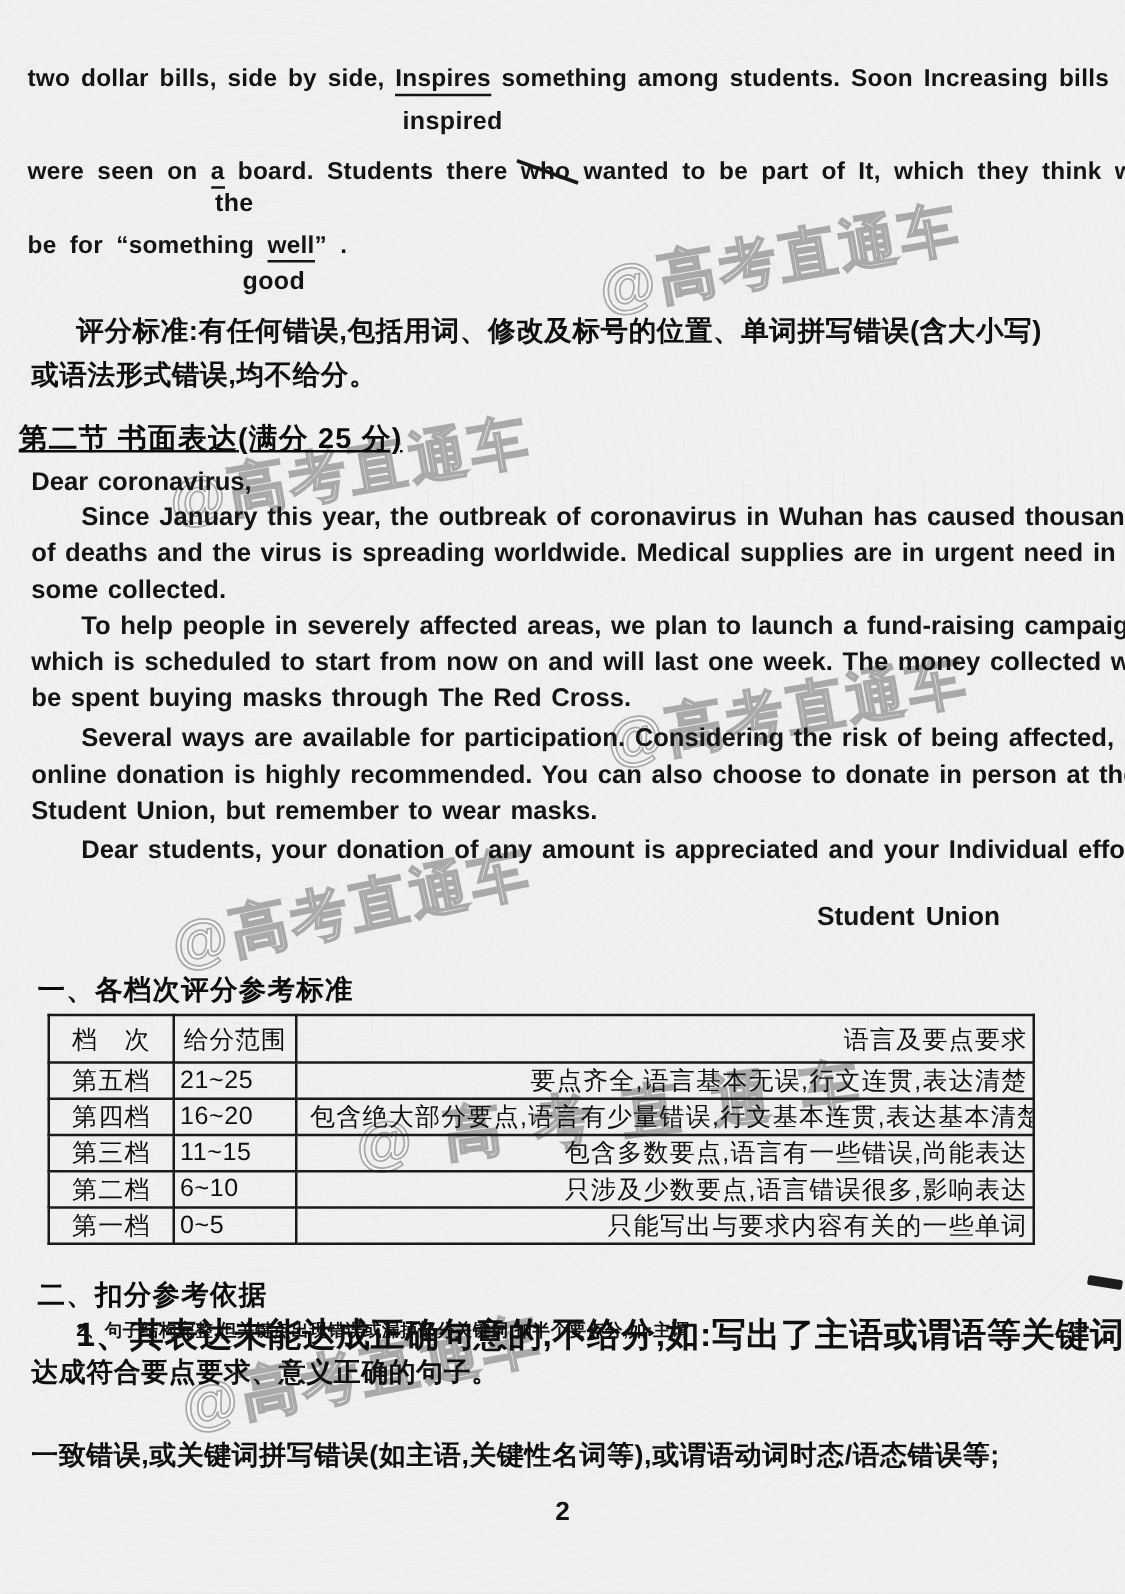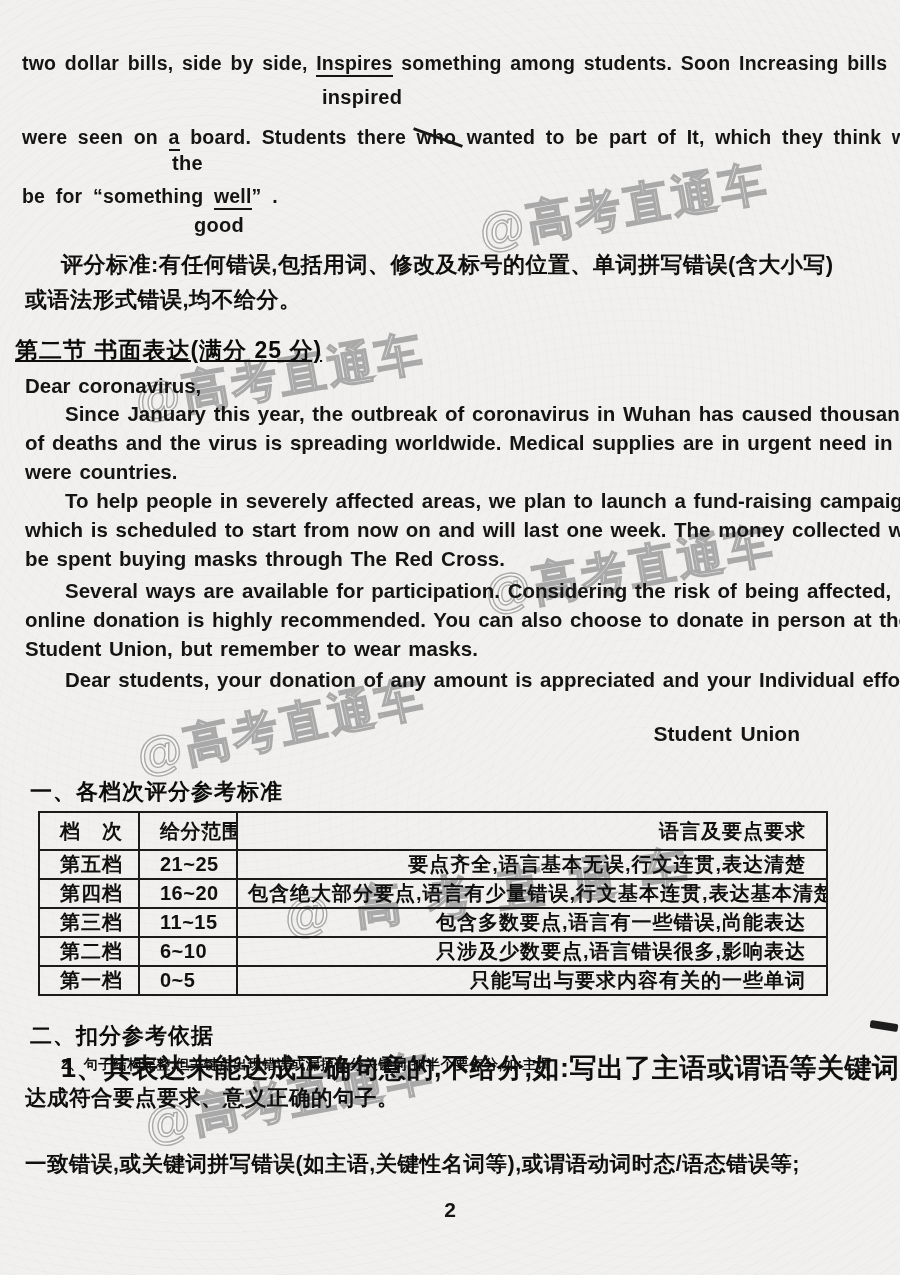--- a/index.html
+++ b/index.html
@@ -20,22 +20,22 @@
   .struck{position:relative;display:inline-block;}
   .struck::after{content:"";position:absolute;left:-5px;right:-7px;top:46%;border-top:3px solid #181818;transform:rotate(20deg);}
   .cn{font-weight:700;font-size:22px;letter-spacing:0.5px;white-space:nowrap;color:#0f0f0f;}
   .cn-head{font-weight:700;font-size:23px;letter-spacing:1px;white-space:nowrap;color:#0c0c0c;}
   .letter{font-weight:700;font-size:20.5px;line-height:29px;word-spacing:2px;white-space:nowrap;}
   .indent{text-indent:40px;}
   .cnindent{text-indent:36px;}
   table.rubric{border-collapse:collapse;table-layout:fixed;width:788px;background:transparent;}
   table.rubric,table.rubric td,table.rubric th{border:2.4px solid #1b1b1b;}
   table.rubric th,table.rubric td{
-    font-weight:700;font-size:20px;color:#101010;letter-spacing:1px;
-    padding:0 20px;white-space:pre;overflow:hidden;
+    font-weight:400;font-size:20px;color:#101010;letter-spacing:1px;
+    padding:0 4px;white-space:pre;overflow:hidden;
   }
   table.rubric .c1{text-align:center;}
   table.rubric .c2{letter-spacing:0.5px;}
   table.rubric .c3{text-align:right;padding-left:10px;}
   tr.hdr{height:38px;} tr.bnd{height:18px;}
   .wm{
     position:absolute;font-weight:700;font-size:46px;letter-spacing:3px;white-space:nowrap;
     color:rgba(255,255,255,0.45);-webkit-text-stroke:1.4px #a9a9a9;
     transform-origin:left center;pointer-events:none;
   }
@@ -68,21 +68,21 @@
 
   <div class="abs cn cnindent" style="left:25px;top:250px;">评分标准:有任何错误,包括用词、修改及标号的位置、单词拼写错误(含大小写)</div>
   <div class="abs cn" style="left:25px;top:285px;">或语法形式错误,均不给分。</div>
 
   <div class="abs cn-head" style="left:15px;top:335px;text-decoration:underline;">第二节 书面表达(满分 25 分)</div>
   <div class="abs letter" style="left:25px;top:371px;">Dear coronavirus,</div>
 
   <div class="abs" style="left:25px;top:399px;width:852px;">
     <div class="letter indent">Since January this year, the outbreak of coronavirus in Wuhan has caused thousands</div>
     <div class="letter">of deaths and the virus is spreading worldwide. Medical supplies are in urgent need in</div>
-    <div class="letter">were countries.</div>
+    <div class="letter">some collected.</div>
   </div>
 
   <div class="abs" style="left:25px;top:486px;width:852px;">
     <div class="letter indent">To help people in severely affected areas, we plan to launch a fund-raising campaign</div>
     <div class="letter">which is scheduled to start from now on and will last one week. The money collected will</div>
     <div class="letter">be spent buying masks through The Red Cross.</div>
   </div>
 
   <div class="abs" style="left:25px;top:576px;width:852px;">
     <div class="letter indent">Several ways are available for participation. Considering the risk of being affected,</div>

